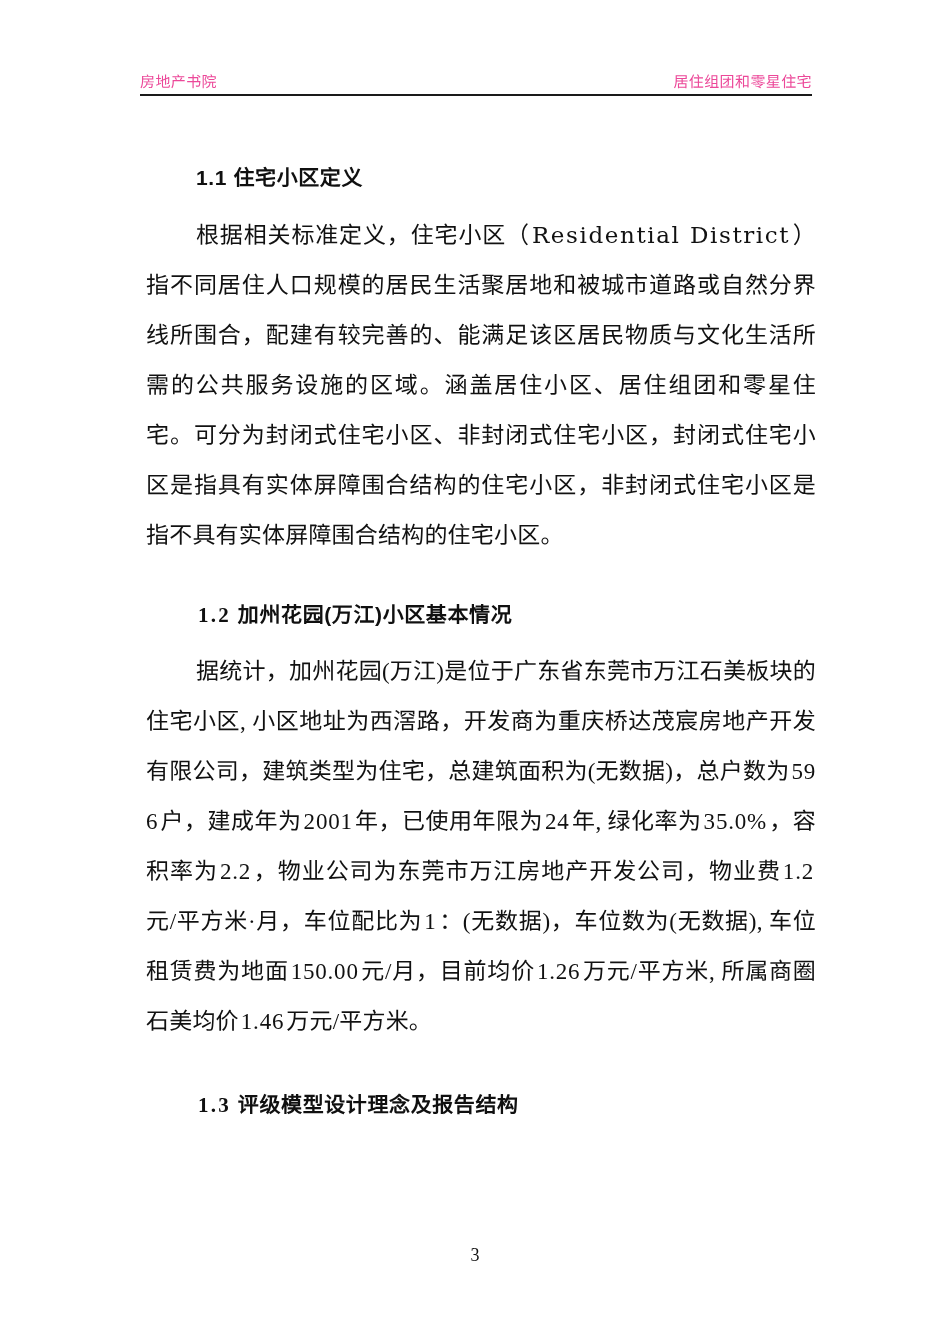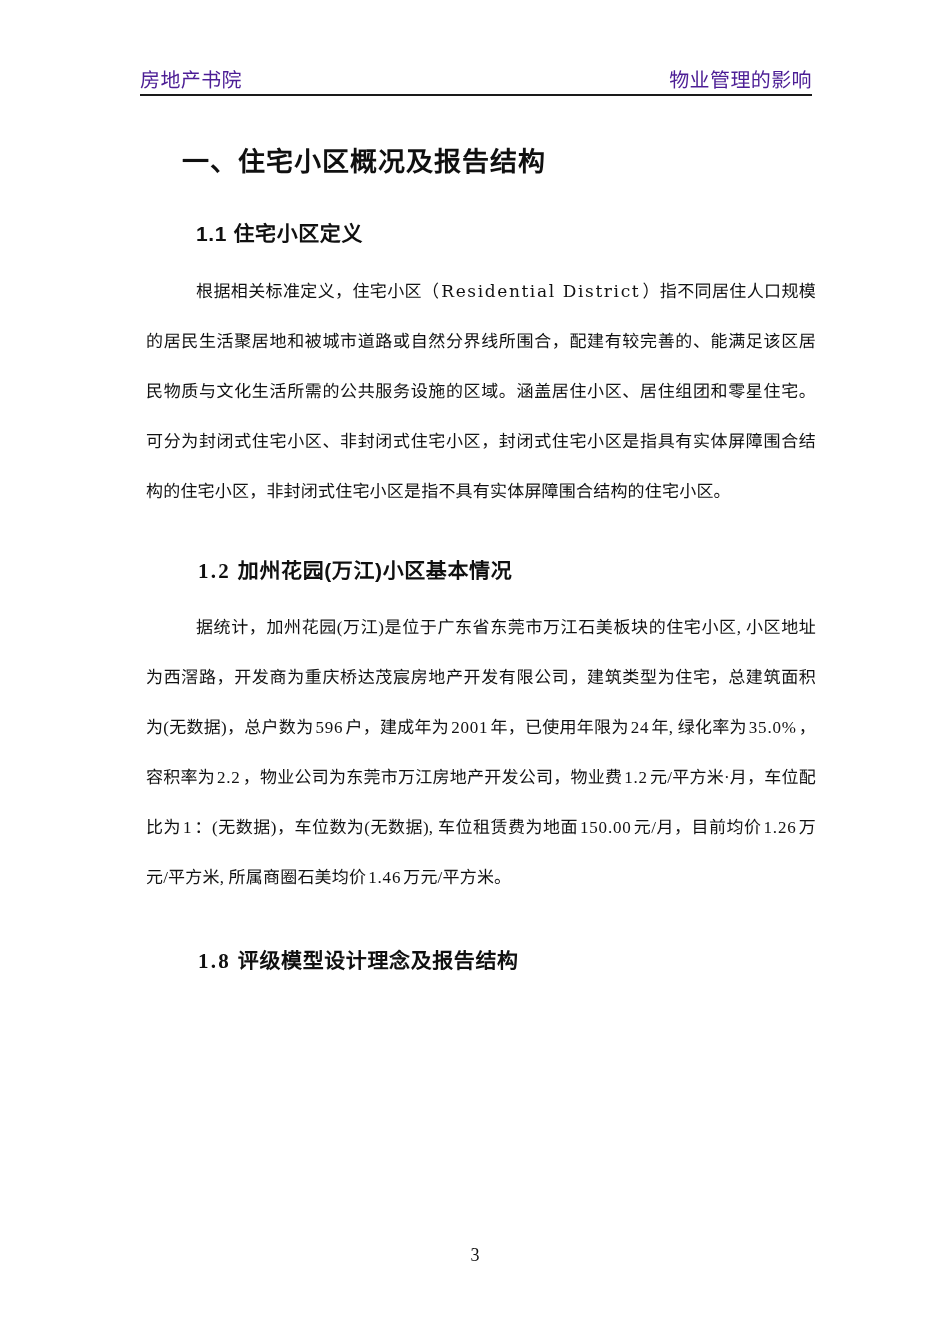--- a/index.html
+++ b/index.html
@@ -29,25 +29,25 @@
     width: 672px;
     height: 30px;
     display: flex;
     align-items: flex-end;
     justify-content: space-between;
     border-bottom: 2.2px solid #1a1a1a;
     padding-bottom: 3px;
     box-sizing: border-box;
   }
   .page-header .hdr-text {
-    font-family: Liberation Mono, monospace;
-    font-size: 20px;
+    font-family: Liberation Serif, serif;
+    font-size: 15px;
     line-height: 18px;
     letter-spacing: 0.4px;
-    color: #4c1d95;
+    color: #ec4899;
     white-space: nowrap;
   }
 
   
   .content {
     position: absolute;
     left: 146px;
     top: 126px;
     width: 670px;
   }
@@ -80,21 +80,21 @@
     letter-spacing: 2.2px;
     padding-right: 7px;
   }
 
   h2.h-section.tight-2 { margin-top: 36px; }
   h2.h-section.tight-3 { margin-top: 40px; }
 
   
   p.body {
     font-family: "Liberation Serif", "DejaVu Serif", serif;
-    font-size: 17px;
+    font-size: 23px;
     line-height: 50px;
     letter-spacing: 0.2px;
     margin: 16px 0 0 0;
     text-align: justify;
     text-justify: inter-character;
     text-indent: 50px;
     color: #111111;
     word-break: break-all;
   }
   p.body.first-after-h { margin-top: 14px; }
@@ -126,40 +126,39 @@
     color: #111111;
   }
 </style>
 </head>
 <body>
 
 <div class="page">
 
   <div class="page-header">
     <span class="hdr-text">房地产书院</span>
-    <span class="hdr-text">物业管理的影响</span>
+    <span class="hdr-text">居住组团和零星住宅</span>
   </div>
 
   <div class="content">
 
-    <h1 class="h-chapter">一、住宅小区概况及报告结构</h1>
 
     <h2 class="h-section">1.1  住宅小区定义</h2>
 
     <p class="body first-after-h">
       <span>根据相关标准定义，住宅小区（</span><span class="lat">Residential District</span><span>）指不同居住人口规模的居民生活聚居地和被城市道路或自然分界线所围合，配建有较完善的、能满足该区居民物质与文化生活所需的公共服务设施的区域。涵盖居住小区、居住组团和零星住宅。可分为封闭式住宅小区、非封闭式住宅小区，封闭式住宅小区是指具有实体屏障围合结构的住宅小区，非封闭式住宅小区是指不具有实体屏障围合结构的住宅小区。</span>
     </p>
 
     <h2 class="h-section tight-2"><span class="num">1.2</span><span>加州花园(万江)小区基本情况</span></h2>
 
     <p class="body first-after-h">
       <span>据统计，加州花园(万江)是位于广东省东莞市万江石美板块的住宅小区</span><span>, 小区地址为西滘路，开发商为重庆桥达茂宸房地产开发有限公司，建筑类型为住宅，总建筑面积为(无数据)，总户数为</span><span class="num">596</span><span>户，建成年为</span><span class="num">2001</span><span>年，已使用年限为</span><span class="num">24</span><span>年, 绿化率为</span><span class="num">35.0%</span><span>，容积率为</span><span class="num">2.2</span><span>，物业公司为东莞市万江房地产开发公司，物业费</span><span class="num">1.2</span><span>元/平方米·月，车位配比为</span><span class="num">1</span><span>：(无数据)，车位数为(无数据), 车位租赁费为地面</span><span class="num">150.00</span><span>元/月，目前均价</span><span class="num">1.26</span><span>万元/平方米, 所属商圈石美均价</span><span class="num">1.46</span><span>万元/平方米。</span>
     </p>
 
-    <h2 class="h-section tight-3"><span class="num">1.8</span><span>评级模型设计理念及报告结构</span></h2>
+    <h2 class="h-section tight-3"><span class="num">1.3</span><span>评级模型设计理念及报告结构</span></h2>
 
 
   </div>
 
   <div class="page-footer">
     <span class="pgnum">3</span>
   </div>
 
 </div>
 

